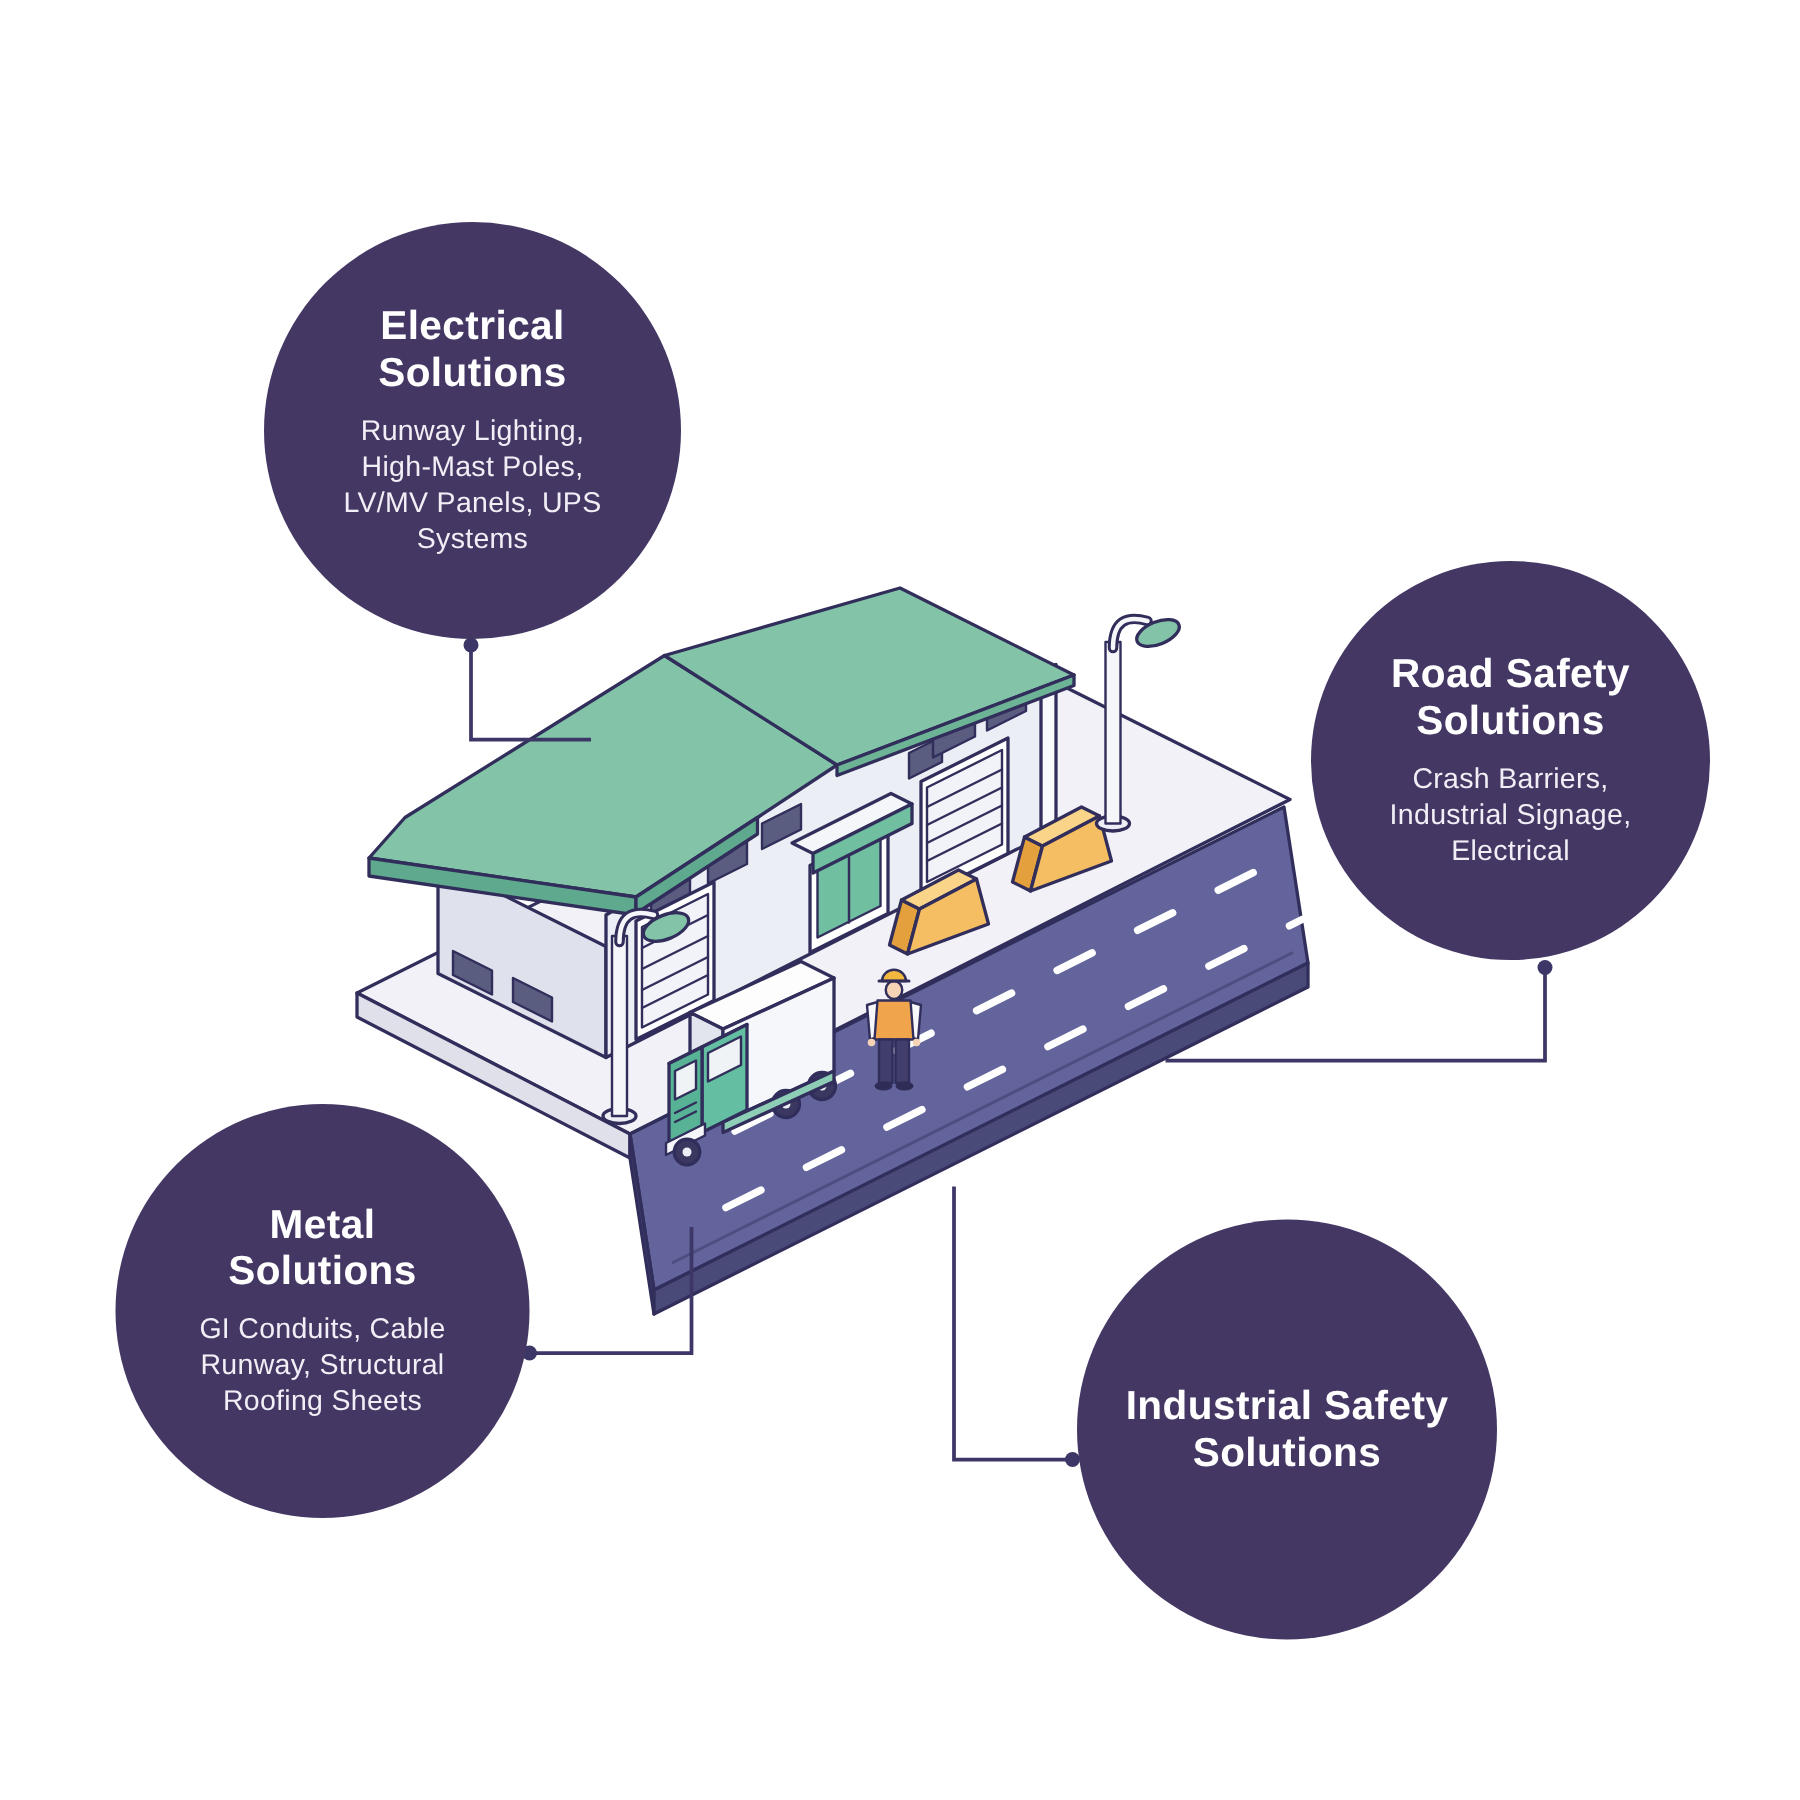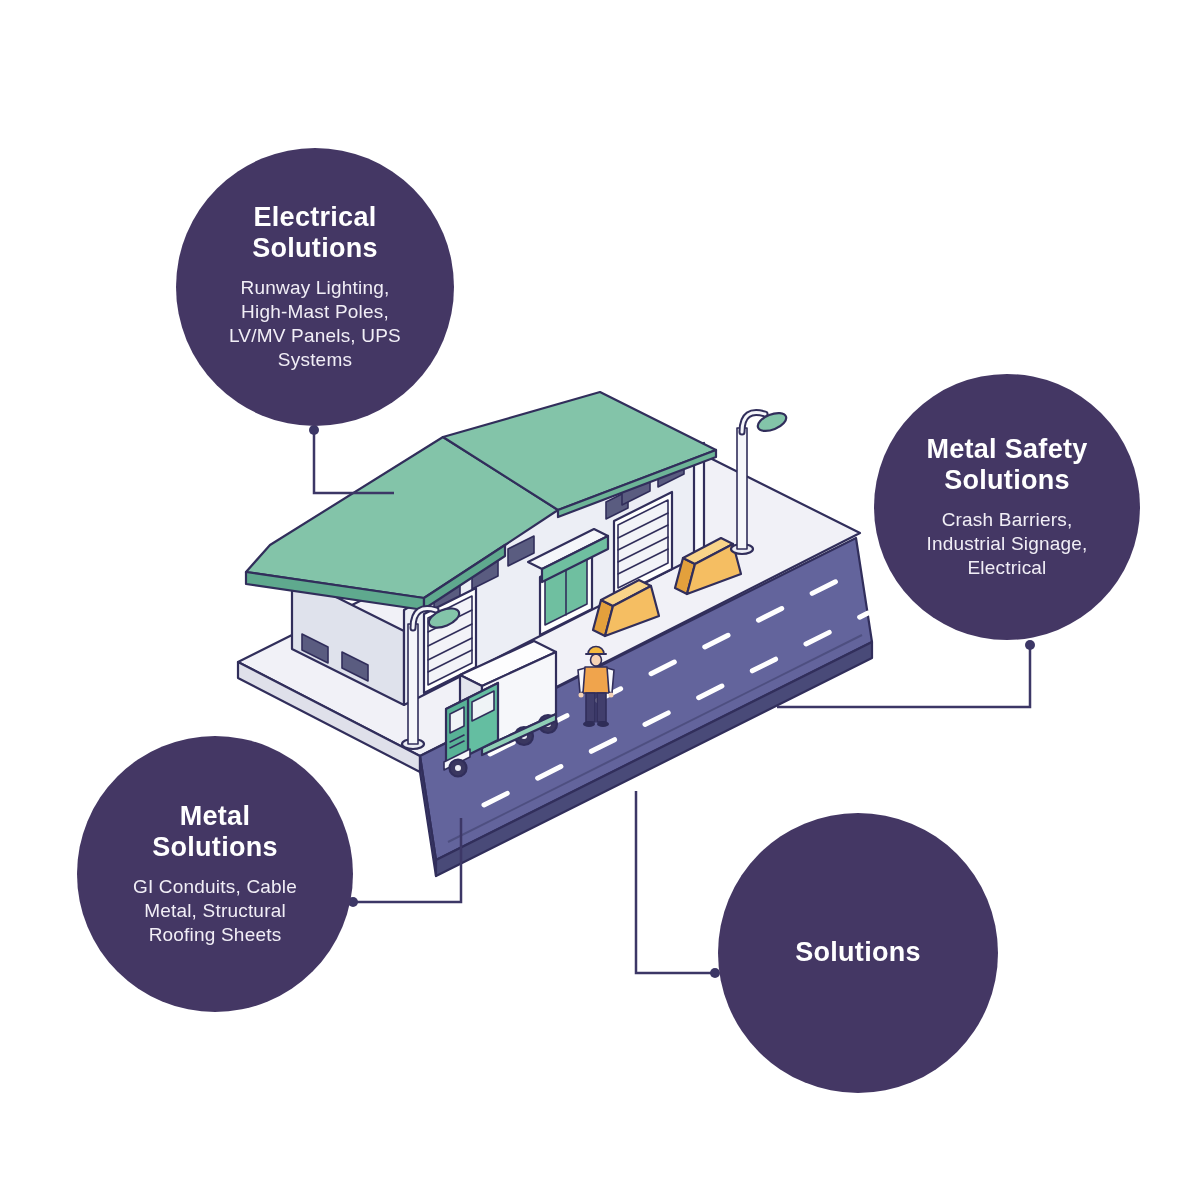--- a/index.html
+++ b/index.html
@@ -171,43 +171,44 @@
     <div class="b-body">
       <div>Runway Lighting,</div>
       <div>High-Mast Poles,</div>
       <div>LV/MV Panels, UPS</div>
       <div>Systems</div>
     </div>
   </div>
 
   <div class="bubble" style="left:874px;top:374px;width:266px;height:266px;">
     <div class="b-title">
-      <div>Metal Safety</div>
+      <div>Road Safety</div>
       <div>Solutions</div>
     </div>
     <div class="b-body">
       <div>Crash Barriers,</div>
       <div>Industrial Signage,</div>
       <div>Electrical</div>
       <div></div>
     </div>
   </div>
 
   <div class="bubble" style="left:77px;top:736px;width:276px;height:276px;">
     <div class="b-title">
       <div>Metal</div>
       <div>Solutions</div>
     </div>
     <div class="b-body">
       <div>GI Conduits, Cable</div>
-      <div>Metal, Structural</div>
+      <div>Runway, Structural</div>
       <div>Roofing Sheets</div>
       <div></div>
     </div>
   </div>
 
   <div class="bubble" style="left:718px;top:813px;width:280px;height:280px;">
     <div class="b-title">
+      <div>Industrial Safety</div>
       <div>Solutions</div>
     </div>
   </div>
 
 </div>
 
 </body></html>

